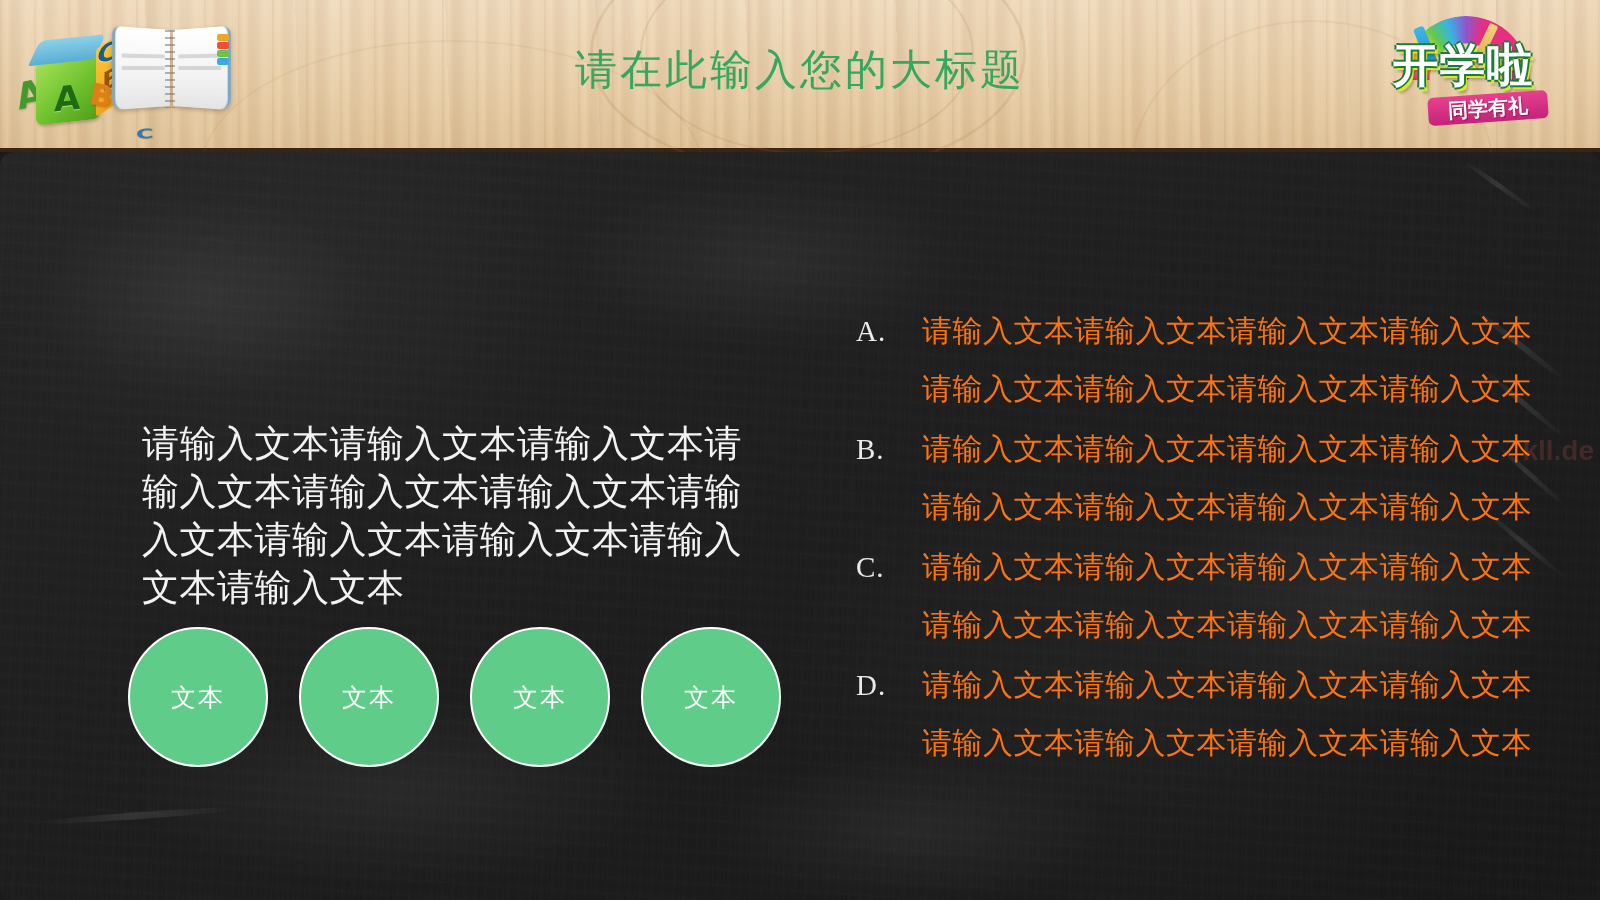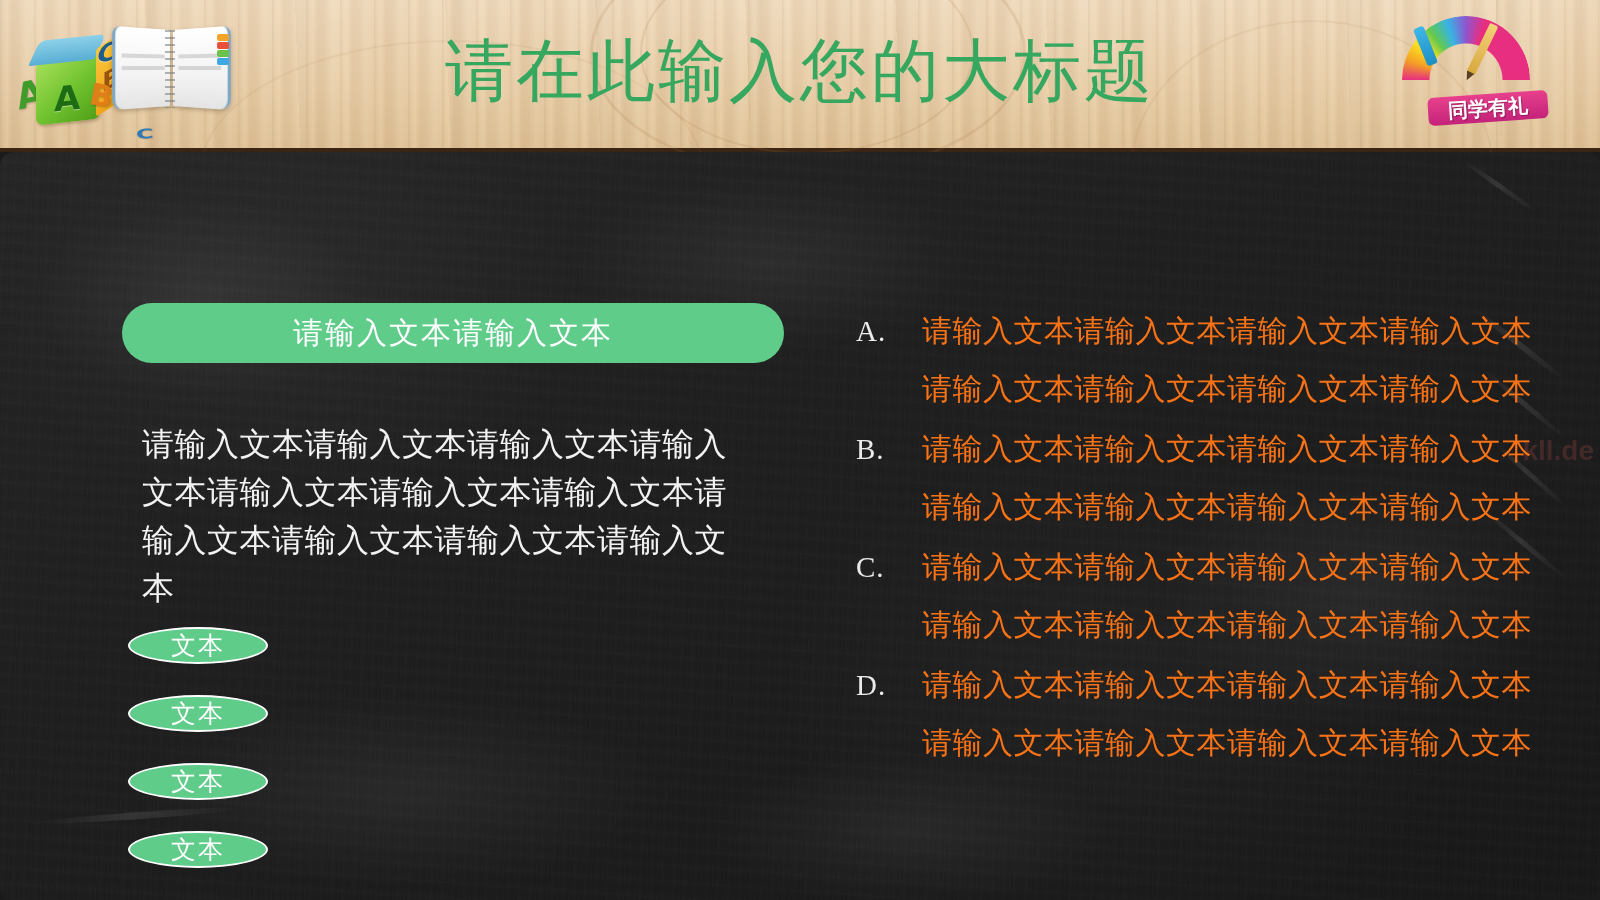--- a/index.html
+++ b/index.html
@@ -51,21 +51,21 @@
   .wg3 { left: 1130px; top: 20px; width: 360px; height: 300px; border-color: rgba(166,118,66,0.10); }
   .wg4 { left: 200px; top: 40px; width: 500px; height: 260px; border-color: rgba(166,118,66,0.09); }
 
   
   .slide-title {
     position: absolute;
     left: 300px;
     top: 28px;
     width: 1000px;
     text-align: center;
-    font-size: 68px;
+    font-size: 42px;
     line-height: 84px;
     color: #36a75f;
     letter-spacing: 3px;
     font-weight: 400;
     white-space: nowrap;
   }
 
   
   .decor-left {
     position: absolute;
@@ -293,31 +293,30 @@
     color: #ffffff;
     font-size: 30px;
     letter-spacing: 2px;
     line-height: 34px;
   }
   .body-para {
     position: absolute;
     left: 142px; top: 420px;
     width: 610px;
     color: #f2f2f2;
-    font-size: 32px;
+    font-size: 37px;
     line-height: 48px;
     letter-spacing: 0.5px;
   }
   .circle-row {
     position: absolute;
     left: 128px; top: 627px;
     width: 660px; height: 142px;
     display: flex;
     gap: 31px;
-    flex-direction: column;
   }
   .bubble {
     width: 140px; height: 140px;
     border-radius: 50%;
     background: #5fcc8a;
     border: 2px solid #ffffff;
     box-sizing: border-box;
     display: flex;
     align-items: center;
     justify-content: center;
@@ -396,41 +395,39 @@
       </div>
     </div>
   </div>
 
   <div class="slide-title">请在此输入您的大标题</div>
 
   <div class="logo-badge">
     <div class="logo-rainbow"></div>
     <div class="logo-brush"></div>
     <div class="logo-pencil"></div>
+    <div class="logo-main">开学啦</div>
     <div class="logo-sub">同学有礼</div>
   </div>
 
   <div class="board">
     <div class="chalk-smudge cs1"></div>
     <div class="chalk-smudge cs2"></div>
     <div class="chalk-smudge cs3"></div>
     <div class="chalk-smudge cs4"></div>
     <div class="chalk-smudge cs5"></div>
     <div class="chalk-stroke ck1"></div>
     <div class="chalk-stroke ck2"></div>
     <div class="chalk-stroke ck3"></div>
     <div class="chalk-stroke ck4"></div>
     <div class="chalk-stroke ck5"></div>
     <div class="chalk-stroke ck6"></div>
     <div class="watermark">kll.de</div>
   </div>
 
-  <div class="pill">
-    <span class="pill-label">请输入文本请输入文本</span>
-  </div>
 
   <div class="body-para">请输入文本请输入文本请输入文本请输入文本请输入文本请输入文本请输入文本请输入文本请输入文本请输入文本请输入文本</div>
 
   <div class="circle-row">
     <div class="bubble">
       <span>文本</span>
     </div>
     <div class="bubble">
       <span>文本</span>
     </div>

